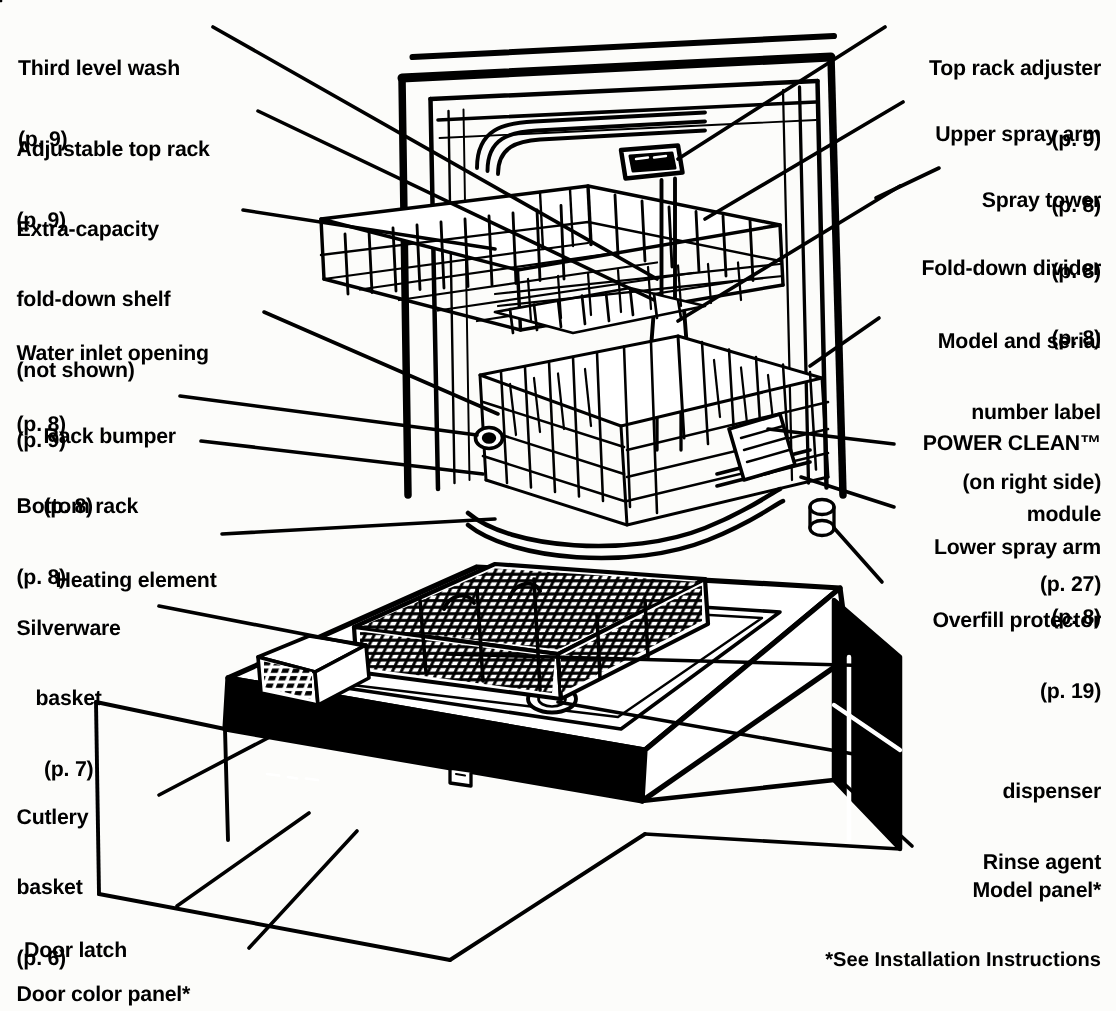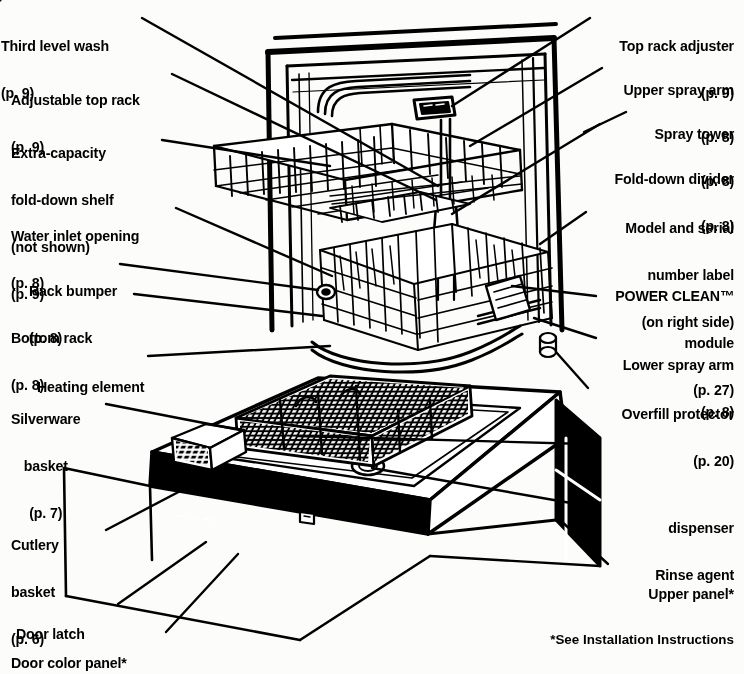--- a/index.html
+++ b/index.html
@@ -363,21 +363,21 @@
         <path d="M596 338 L534 318"></path>
         <path d="M588 388 L556 352"></path>
         <path d="M586 444 L298 436"></path>
         <path d="M588 506 L372 468"></path>
         <path d="M608 564 L560 520"></path>
       </g>
 
     </g>
   </svg>
 
-  <div class="lbl left" style="left:1px;top:8px;">
+  <div class="lbl left" style="left:12px;top:8px;">
     <div>Third level wash</div>
     <div>(p. 9)</div>
   </div>
 
   <div class="lbl left" style="left:11px;top:62px;">
     <div>Adjustable top rack</div>
     <div>(p. 9)</div>
   </div>
 
   <div class="lbl left" style="left:11px;top:115px;">
@@ -458,31 +458,31 @@
     <div>(p. 27)</div>
   </div>
 
   <div class="lbl right" style="right:10px;top:327px;width:300px;text-align:right;">
     <div>Lower spray arm</div>
     <div>(p. 8)</div>
   </div>
 
   <div class="lbl right" style="right:10px;top:376px;width:300px;">
     <div>Overfill protector</div>
-    <div>(p. 20)</div>
+    <div>(p. 19)</div>
   </div>
 
 
   <div class="lbl right" style="right:10px;top:490px;width:300px;">
     <div>dispenser</div>
     <div>Rinse agent</div>
   </div>
 
   <div class="lbl right" style="right:10px;top:556px;width:300px;">
-    <div>Upper panel*</div>
+    <div>Model panel*</div>
   </div>
 
   <div class="note" style="right:10px;top:600px;width:320px;">
     <div>*See Installation Instructions</div>
     
   </div>
 
 </div>
 
 </body></html>

